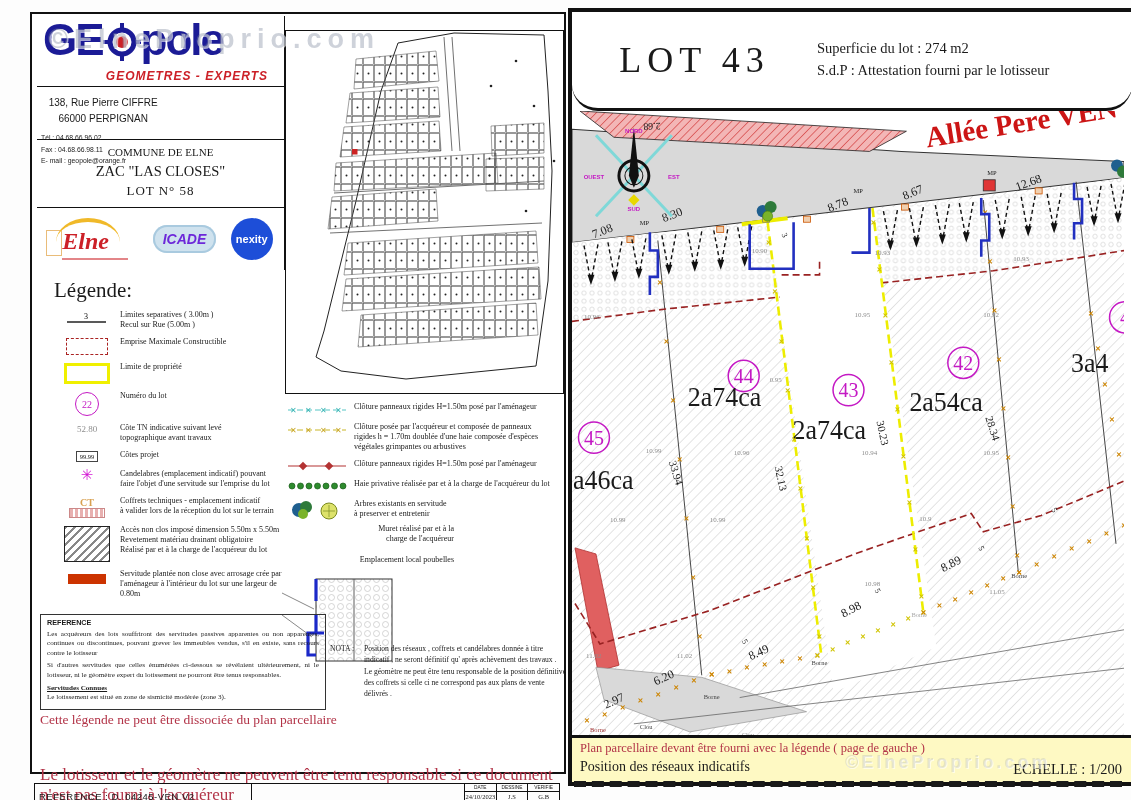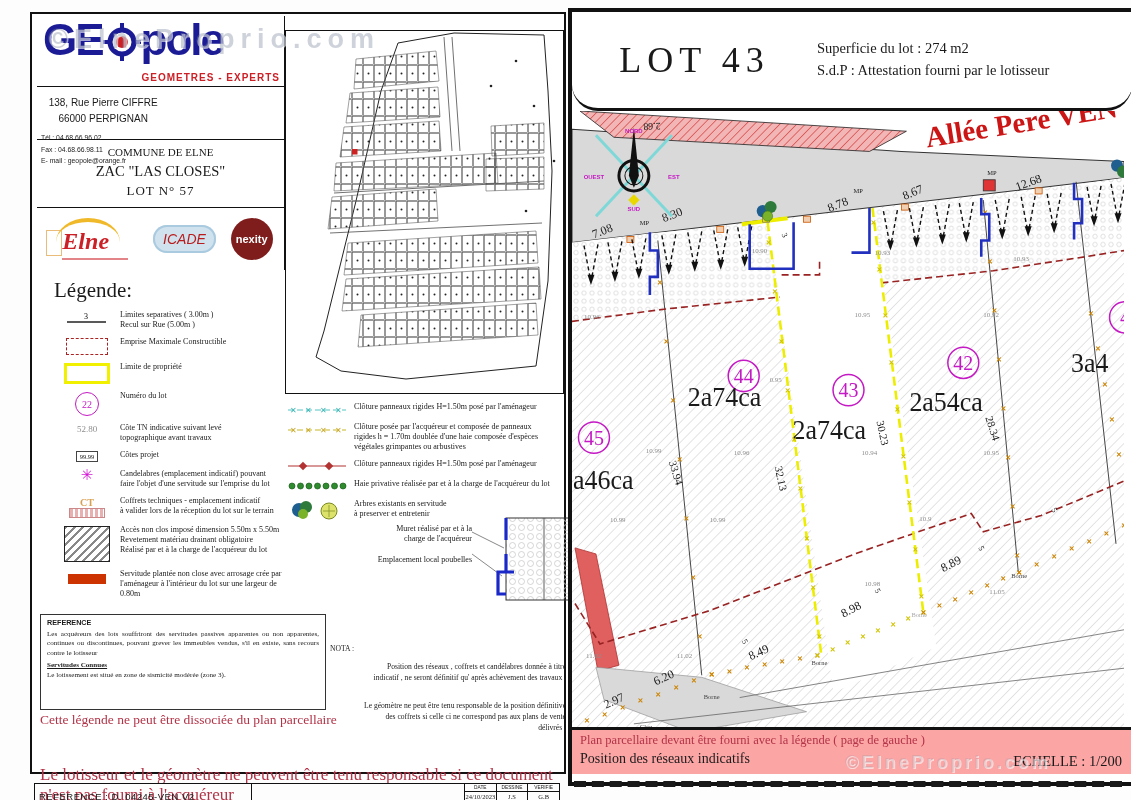--- a/index.html
+++ b/index.html
@@ -8,80 +8,80 @@
   .abs{position:absolute;}
   .serif{font-family:"Liberation Serif",serif;}
   
   #left-page{left:30px;top:12px;width:532px;height:758px;border:2.5px solid #111;background:#fff;}
   #right-page{left:568px;top:8px;width:560px;height:770px;border:4px solid #111;background:#fff;}
   
   #lp-header{left:5px;top:2px;width:247px;border-right:1.5px solid #111;}
   .hsep{border-top:1.5px solid #111;}
   #logo-row{height:66px;position:relative;padding:4px 6px 0 6px;}
   .geo-blue{color:#1b1b96;font-family:"Liberation Sans",sans-serif;font-weight:bold;font-size:44px;line-height:40px;letter-spacing:-2px;}
-  #geo-sub{position:absolute;right:4px;bottom:3px;color:#cc2027;font-family:"Liberation Sans",sans-serif;
-           font-weight:bold;font-size:10px;letter-spacing:1px;}
+  #geo-sub{position:absolute;right:16px;bottom:3px;color:#cc2027;font-family:"Liberation Sans",sans-serif;
+           font-weight:bold;font-size:12px;letter-spacing:1px;font-style:italic;}
   #addr-row{display:flex;padding:4px 4px;height:44px;flex-direction:column;}
   #addr-left{width:52%;text-align:center;font-family:"Liberation Sans",sans-serif;font-size:10px;line-height:1.6;padding-top:4px;}
   #addr-right{width:48%;font-family:"Liberation Sans",sans-serif;font-size:6.8px;line-height:1.7;padding-top:5px;color:#222;}
   #title-block{text-align:center;padding:5px 2px 6px 2px;line-height:1.45;}
   #tb-commune{font-size:11px;}
   #tb-zac{font-size:14.5px;}
   #tb-dept{font-size:11px;letter-spacing:.5px;}
   #tb-lot{font-size:13px;letter-spacing:1px;}
   #logos-row{display:flex;align-items:center;justify-content:space-around;height:58px;padding:2px 4px;}
   .elne-wrap{position:relative;width:90px;height:46px;}
   .elne-arc{position:absolute;left:8px;top:2px;width:64px;height:20px;border-top:4px solid #f0b929;border-radius:50% 50% 0 0/100% 100% 0 0;}
   .elne-txt{position:absolute;left:14px;top:12px;color:#cc2027;font-weight:bold;font-size:24px;font-style:italic;}
   .elne-line{position:absolute;left:14px;bottom:2px;width:66px;height:2px;background:#cc2027;opacity:.55;}
   .elne-bldg{position:absolute;left:-2px;top:14px;width:14px;height:24px;border:1.5px solid #e0a040;opacity:.7;}
-  .icade{background:#cfe2ee;border-radius:16px;padding:6px 10px;color:#b91c1c;font-family:"Liberation Sans",sans-serif;
-         font-weight:normal;font-style:italic;font-size:14px;box-shadow:0 0 0 2px #a9cadf inset;}
-  .nexity{width:42px;height:42px;border-radius:50%;background:#7f1d1d;color:#fff;display:flex;align-items:center;
+  .icade{background:#cfe2ee;border-radius:16px;padding:6px 10px;color:#6d28d9;font-family:"Liberation Sans",sans-serif;
+         font-weight:bold;font-style:italic;font-size:14px;box-shadow:0 0 0 2px #a9cadf inset;}
+  .nexity{width:42px;height:42px;border-radius:50%;background:#1d4ed8;color:#fff;display:flex;align-items:center;
           justify-content:center;font-family:"Liberation Sans",sans-serif;font-size:11px;font-weight:bold;}
   
   #map-box{left:253px;top:16px;width:277px;height:362px;border:1.5px solid #111;background:#fff;}
   
   #legend-title{left:22px;top:264px;font-size:21px;}
   #legend-left{left:22px;top:296px;width:232px;}
   .lrow{display:flex;margin-bottom:7px;}
   .lsym{width:66px;flex:none;display:flex;align-items:flex-start;justify-content:center;padding-top:1px;}
   .ltxt{font-size:8px;line-height:1.25;white-space:pre-line;}
   #legend-right{left:250px;top:388px;width:290px;}
   .lrow2 .lsym{width:72px;}
-  #muret-block{left:268px;top:500px;width:290px;display:flex;}
+  #muret-block{left:250px;top:500px;width:290px;display:flex;flex-direction:column;}
   #muret-texts{width:172px;font-size:8px;line-height:1.3;text-align:right;padding-top:10px;}
   #muret-texts .mt{margin-bottom:10px;white-space:pre-line;}
   
   #serv-box{left:8px;top:600px;width:272px;height:88px;border:1.2px solid #333;padding:3px 6px;font-size:7.1px;line-height:1.35;}
   #serv-box .st{font-family:"Liberation Sans",sans-serif;font-weight:bold;font-size:7.2px;margin-bottom:2px;}
   #serv-box p{margin:0 0 3px 0;text-align:justify;}
   .servk{font-weight:bold;text-decoration:underline;}
   #nota{left:298px;top:630px;width:236px;font-size:7.6px;line-height:1.4;}
   #nota .nrow{display:flex;}
   #nota .nlab{flex:none;width:34px;}
-  #nota p{margin:18px 0 2px 0;text-align:right;}
+  #nota p{margin:0 0 2px 0;}
   .redline{color:#b23347;font-size:13.5px;}
   #disc1{left:8px;top:698px;}
   #disc2{left:8px;top:751px;font-size:17px;}
   
   #lp-footer{left:2px;top:769px;width:524px;height:24px;border:1.5px solid #111;display:flex;}
   #f-ref{width:212px;border-right:1.5px solid #111;font-family:"Liberation Sans",sans-serif;font-size:9.5px;
          display:flex;align-items:center;padding-left:4px;letter-spacing:.5px;}
   #f-sec{flex:1;display:flex;align-items:center;justify-content:space-around;font-size:13px;margin-top:25px;}
   #f-tbl{width:94px;border-left:1.5px solid #111;display:flex;font-size:5px;}
   .ftcol{flex:1;border-right:1px solid #111;display:flex;flex-direction:column;}
   .ftcol:last-child{border-right:none;}
   .ftlab{border-bottom:1px solid #111;text-align:center;font-family:"Liberation Sans",sans-serif;font-size:4.8px;padding:1px 0;}
   .ftval{text-align:center;font-size:6.5px;padding-top:1px;}
   
   #rp-header{height:96px;border-bottom:3px solid #111;display:flex;align-items:center;border-radius:26px;}
   #rp-title{width:245px;text-align:center;font-size:36px;letter-spacing:6px;}
   #rp-meta{font-size:14.5px;line-height:1.5;}
-  #rp-footer{position:absolute;left:0;bottom:8px;width:100%;height:44px;border-top:3px solid #111;background:#fca5a5;}
+  #rp-footer{position:absolute;left:0;bottom:0;width:100%;height:44px;border-top:3px solid #111;background:#fef9c3;}
   #rpf1{position:absolute;left:8px;top:3px;font-size:12.5px;color:#b23347;}
   #rpf2{position:absolute;left:8px;top:21px;font-size:14px;}
   #rp-echelle{position:absolute;right:10px;bottom:4px;font-size:14.5px;}
   #plan-wrap{position:absolute;left:0;top:99px;width:552px;height:627px;overflow:hidden;}
   
   .wm{font-family:"Liberation Sans",sans-serif;font-weight:bold;color:rgba(125,138,158,0.38);
       text-shadow:1px 1px 0 rgba(255,255,255,.6);pointer-events:none;}
   #wm-top{left:48px;top:24px;font-size:27px;letter-spacing:6px;}
   #wm-bot{left:845px;top:752px;font-size:18px;letter-spacing:3px;color:rgba(140,150,165,0.22);}
   #rp-dashes{left:574px;top:781px;width:548px;height:0;border-top:6px dashed #1a1a1a;}
@@ -114,21 +114,21 @@
         <div id="addr-right">
           <div>Tél : 04.68.66.96.02</div>
           <div>Fax : 04.68.66.98.11</div>
           <div>E- mail : geopole@orange.fr</div>
         </div>
       </div>
       <div class="hsep"></div>
       <div id="title-block">
         <div id="tb-commune">COMMUNE DE ELNE</div>
         <div id="tb-zac">ZAC "LAS CLOSES"</div>
-        <div id="tb-lot">LOT  N° 57</div>
+        <div id="tb-lot">LOT  N° 58</div>
       </div>
       <div class="hsep"></div>
       <div id="logos-row">
         <div class="elne-wrap">
           <div class="elne-bldg"></div>
           <div class="elne-arc"></div>
           <div class="elne-txt">Elne</div>
           <div class="elne-line"></div>
         </div>
         <div class="icade">ICADE</div>
@@ -328,20 +328,21 @@
         <line x1="0" y1="40" x2="30" y2="62" stroke="#555" stroke-width="0.7"></line>
         <rect x="34" y="4" width="76" height="82" fill="url(#hexd)" stroke="#333" stroke-width="1"></rect>
         <line x1="72" y1="4" x2="72" y2="86" stroke="#333" stroke-width="0.8"></line>
         <path d="M34,4 v22 M34,40 v18 h-8 v22 h8 M34,58 h8" stroke="#1b28c8" stroke-width="3.2" fill="none"></path>
       </svg>
     </div>
 
     <div id="serv-box" class="abs">
       <div class="st">REFERENCE</div>
       <p>Les acquéreurs des lots souffriront des servitudes passives apparentes ou non apparentes, continues ou discontinues, pouvant grever les immeubles vendus, s'il en existe, sans recours contre le lotisseur</p>
+      <p>Si d'autres servitudes que celles énumérées ci-dessous se révélaient ultérieurement, ni le lotisseur, ni le géomètre expert du lotissement ne pourront être tenus responsables.</p>
       <div class="servk">Servitudes Connues</div>
       <p>Le lotissement est situé en zone de sismicité modérée (zone 3).</p>
     </div>
 
     <div id="nota" class="abs">
       <div class="nrow">
         <div class="nlab">NOTA :</div>
         <div>
           <p>Position des réseaux , coffrets et candélabres donnée à titre indicatif , ne seront définitif qu' après achèvement des travaux .</p>
           <p>Le géomètre ne peut être tenu responsable de la position définitive des coffrets si celle ci ne correspond pas aux plans de vente délivrés .</p>

